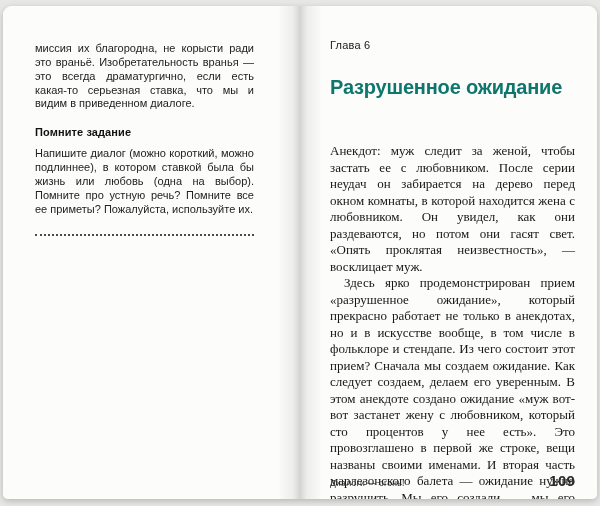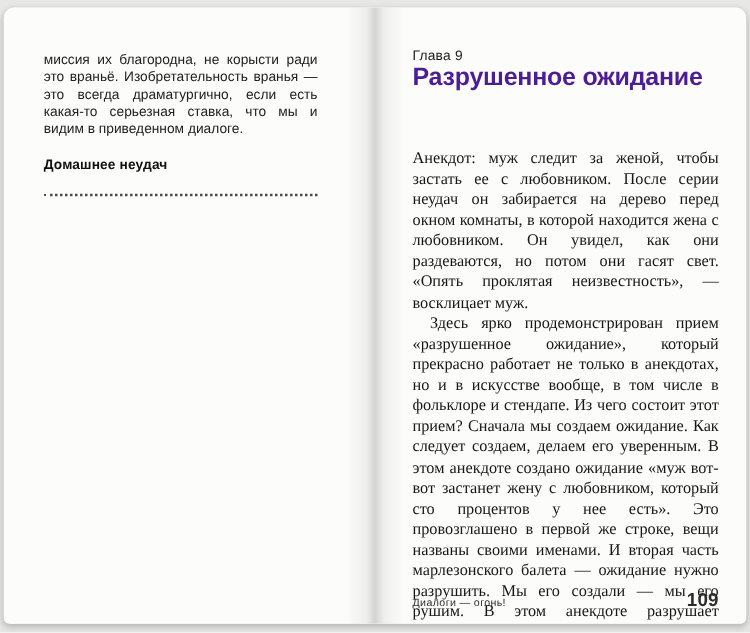--- a/index.html
+++ b/index.html
@@ -47,22 +47,22 @@
   .answer-line {
     margin-top:17px;
     border-bottom:2px dotted #4a4a4a;
     width:100%; height:1px;
   }
 
   
   .right-content { padding:33px 22px 0 30px; }
   .chapter-label { font-size:11px; color:#1a1a1a; letter-spacing:0.2px; }
   .chapter-title {
-    font-size:20px; font-weight:bold; color:#4c1d95;
-    margin-top:0; letter-spacing:-0.2px;
+    font-size:20px; font-weight:bold; color:#0f766e;
+    margin-top:25px; letter-spacing:-0.2px;
     font-family:"Liberation Sans", sans-serif;
   }
   .body-text {
     margin-top:44px;
     font-family:Liberation Serif, serif;
     font-size:13px; line-height:1.27;
     text-align:justify; color:#171717;
     hyphens:auto;
   }
   .para { text-indent:14px; }
@@ -76,28 +76,29 @@
   .pagenum { font-weight:bold; font-size:15px; letter-spacing:0.2px; }
 </style>
 </head>
 <body>
 
 <div class="spread">
 
   <div class="page">
     <div class="left-content">
       <p class="left-body">миссия их благородна, не корысти ради это враньё. Изобретательность вранья — это всегда драматургично, если есть какая-то серьезная ставка, что мы и видим в приведенном диалоге.</p>
-      <h3 class="hw-heading">Домашнее неудач</h3>
+      <h3 class="hw-heading">Помните задание</h3>
+      <p class="left-body">Напишите диалог (можно короткий, можно подлиннее), в котором ставкой была бы жизнь или любовь (одна на выбор). Помните про устную речь? Помните все ее приметы? Пожалуйста, используйте их.</p>
       <div class="answer-line"></div>
     </div>
   </div>
 
   <div class="page">
     <div class="right-content">
-      <div class="chapter-label">Глава 9</div>
+      <div class="chapter-label">Глава 6</div>
       <h1 class="chapter-title">Разрушенное ожидание</h1>
       <div class="body-text">
         <p class="para first">Анекдот: муж следит за женой, чтобы застать ее с любовником. После серии неудач он забирается на дерево перед окном комнаты, в которой находится жена с любовником. Он увидел, как они раздеваются, но потом они гасят свет. «Опять проклятая неизвестность», — восклицает муж.</p>
         <p class="para">Здесь ярко продемонстрирован прием «разрушенное ожидание», который прекрасно работает не только в анекдотах, но и в искусстве вообще, в том числе в фольклоре и стендапе. Из чего состоит этот прием? Сначала мы создаем ожидание. Как следует создаем, делаем его уверенным. В этом анекдоте создано ожидание «муж вот-вот застанет жену с любовником, который сто процентов у нее есть». Это провозглашено в первой же строке, вещи названы своими именами. И вторая часть марлезонского балета — ожидание нужно разрушить. Мы его создали — мы его рушим. В этом анекдоте разрушает ожидание фраза про проклятую неизвестность. И нам смешно как раз потому, что мы не могли предположить, что муж не уверен в статусе того мужчины.</p>
       </div>
     </div>
     <div class="page-footer">
       <span>Диалоги — огонь!</span>
       <span class="pagenum">109</span>
     </div>

